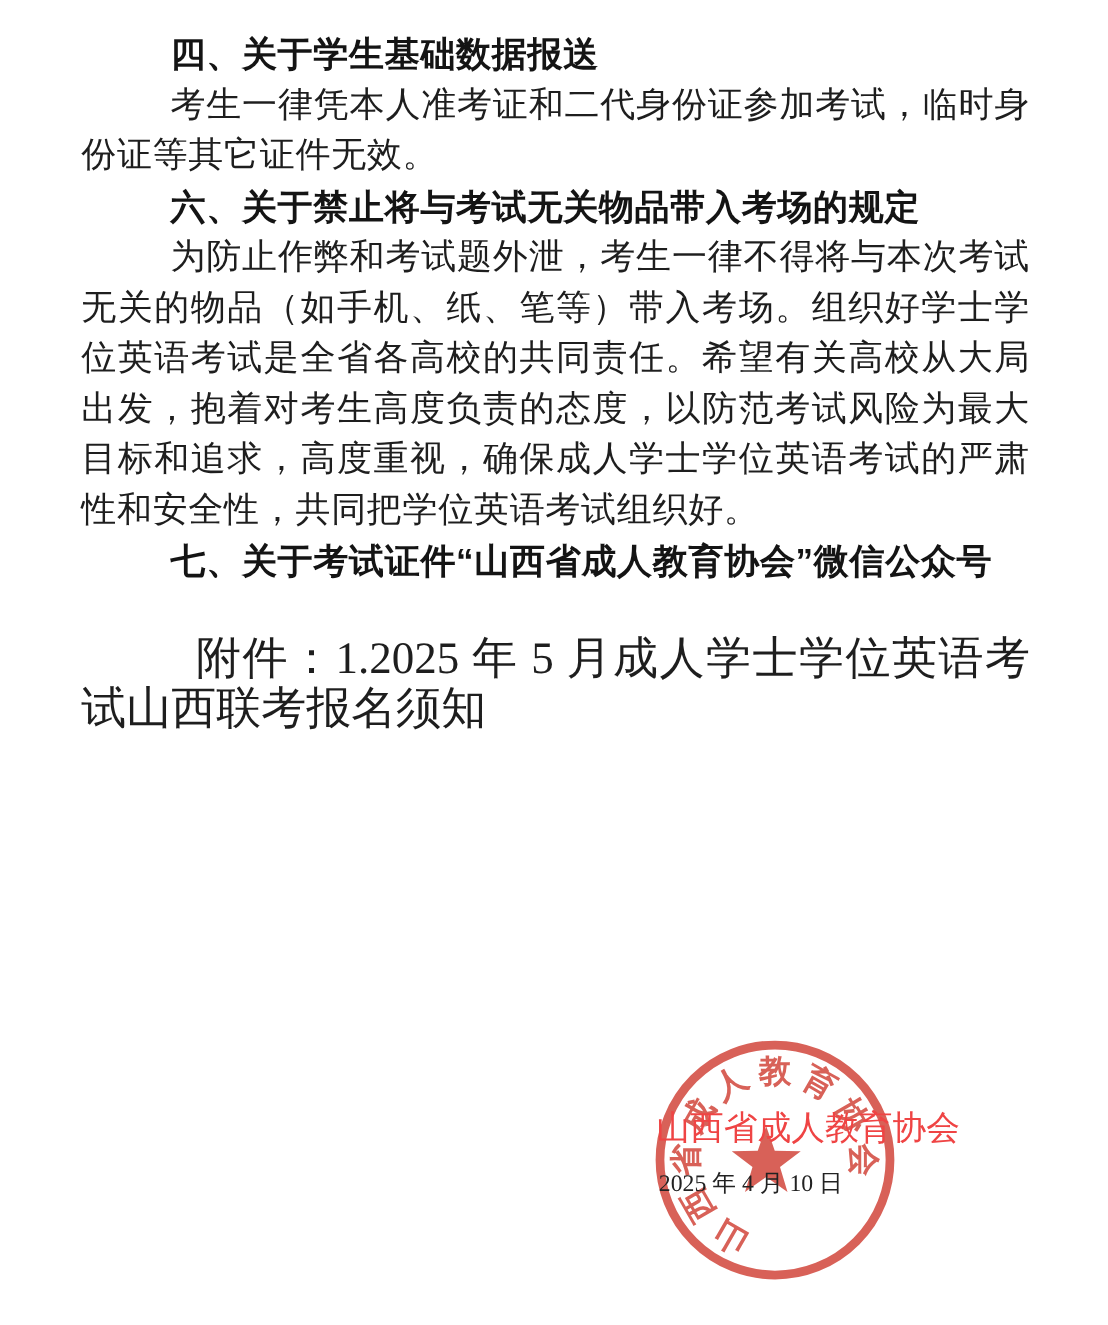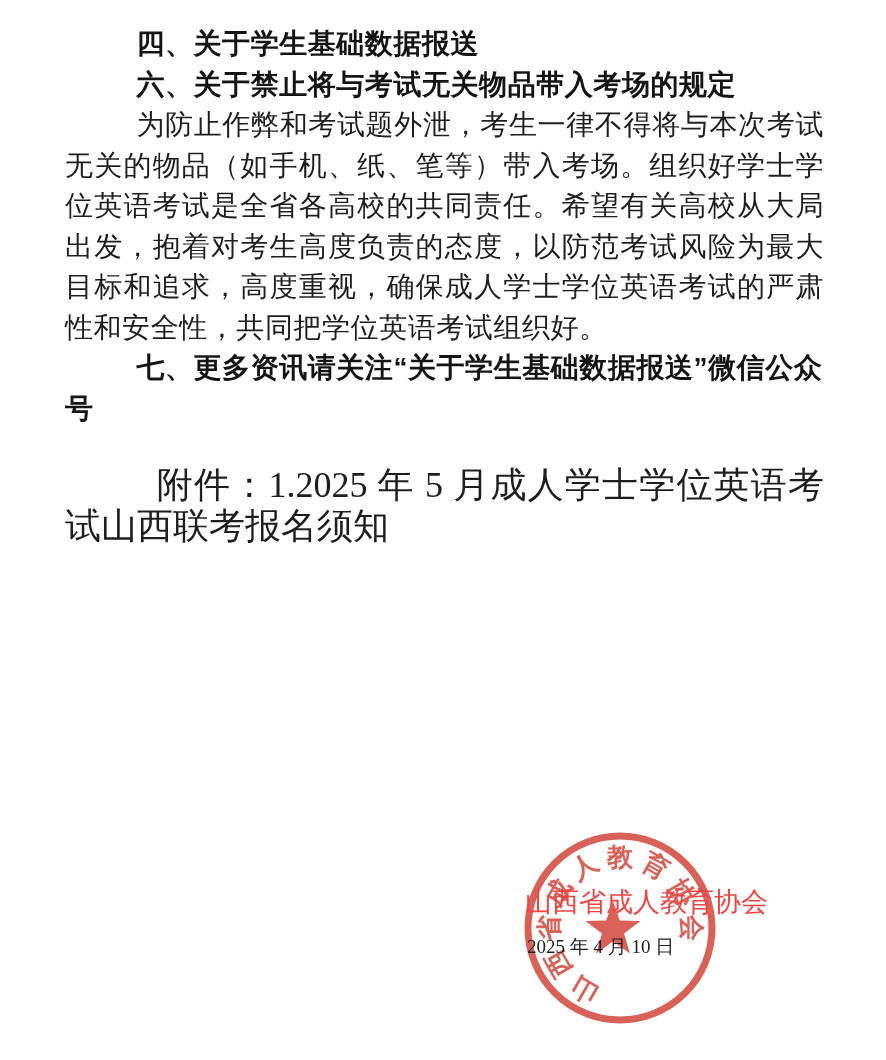--- a/index.html
+++ b/index.html
@@ -83,25 +83,26 @@
   }
 </style>
 </head>
 <body>
 
 <div class="page">
   <div class="content">
 
     <h2 class="sec-heading">四、关于学生基础数据报送</h2>
 
+    <p class="body-para">考生一律凭本人准考证和二代身份证参加考试，临时身份证等其它证件无效。</p>
 
     <h2 class="sec-heading">六、关于禁止将与考试无关物品带入考场的规定</h2>
     <p class="body-para">为防止作弊和考试题外泄，考生一律不得将与本次考试无关的物品（如手机、纸、笔等）带入考场。组织好学士学位英语考试是全省各高校的共同责任。希望有关高校从大局出发，抱着对考生高度负责的态度，以防范考试风险为最大目标和追求，高度重视，确保成人学士学位英语考试的严肃性和安全性，共同把学位英语考试组织好。</p>
 
-    <h2 class="sec-heading">七、更多资讯请关注“关于学生基础数据报送”微信公众号</h2>
+    <h2 class="sec-heading">七、关于考试证件“山西省成人教育协会”微信公众号</h2>
 
     <div class="attachments">
       <p class="att-line1"><span>附件：</span><span>1.2025 年 5 月成人学士学位英语考试山西联考报名须知</span></p>
     </div>
   </div>
 
   <div class="seal-wrap">
     <svg width="194" height="194" viewBox="0 0 194 194">
       <circle cx="97" cy="97" r="92" fill="none" stroke="var(--seal-color, #d5544a)" stroke-width="7"></circle>
       <polygon points="90,70 96.8,89.6 117.6,90 101,102.6 107,122.5 90,110.6 73,122.5 79,102.6 62.4,90 83.2,89.6" fill="var(--seal-color, #d5544a)"></polygon>

